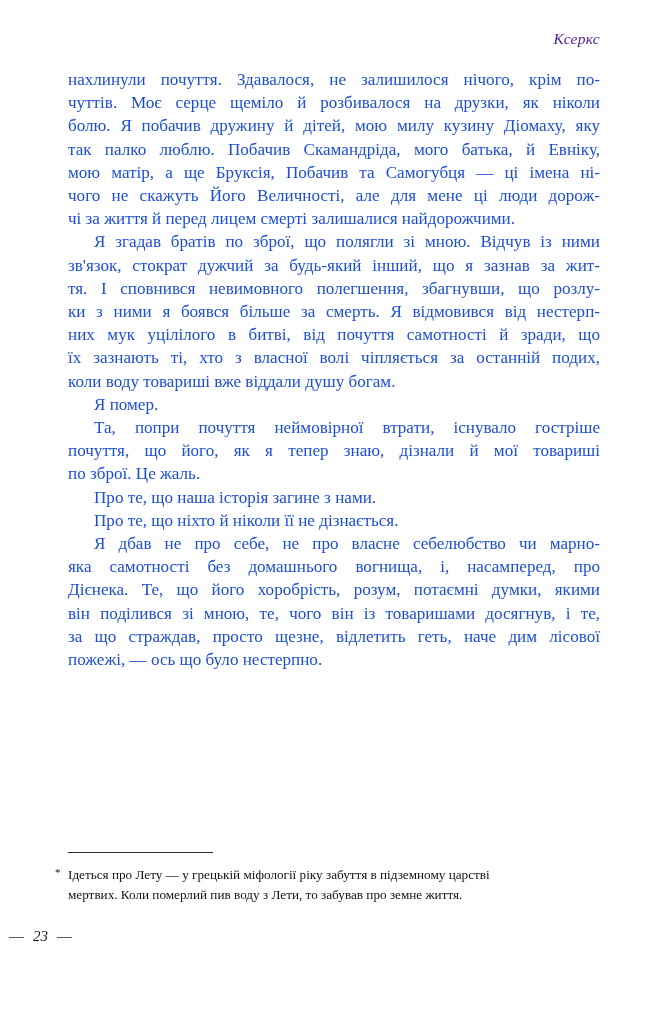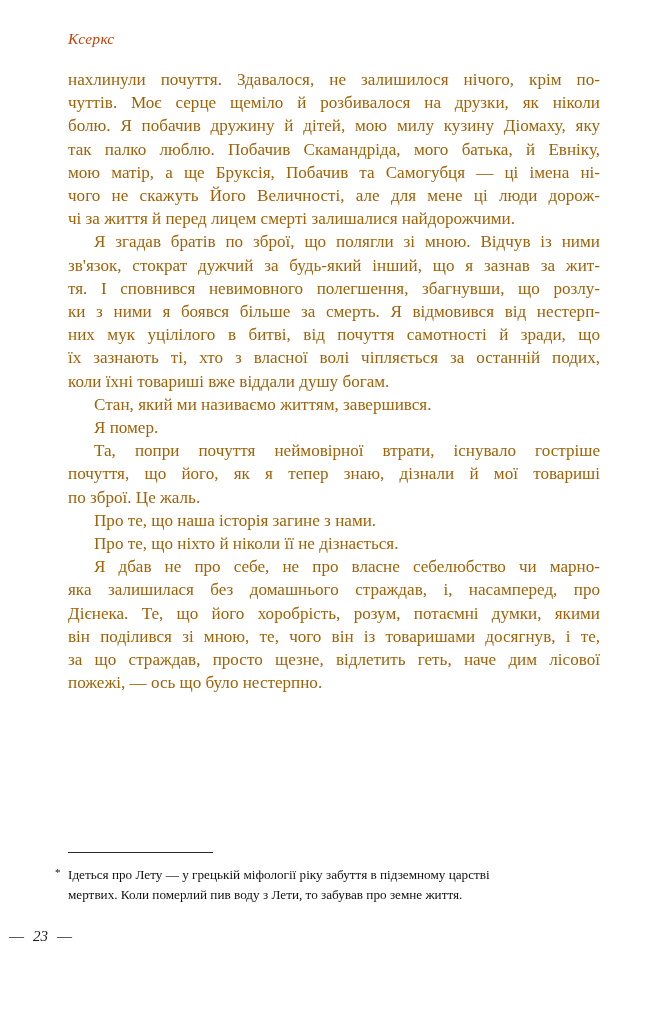--- a/index.html
+++ b/index.html
@@ -23,40 +23,40 @@
     height: 1024px;
     box-sizing: border-box;
   }
 
   
   .running-head {
     position: absolute;
     top: 30px;
     left: 68px;
     width: 532px;
-    text-align: left;
+    text-align: right;
     font-style: italic;
     font-size: 15.5px;
     letter-spacing: 0.3px;
-    color: #c2410c;
+    color: #4c1d95;
   }
 
   
   .text-column {
     position: absolute;
     top: 68px;
     left: 68px;
     width: 532px;
   }
 
   .para {
     margin: 0;
     font-size: 17.1px;
     line-height: 23.2px;
-    color: #a16207;
+    color: #1d4ed8;
     text-align: justify;
   }
 
   
   .line {
     display: block;
     white-space: nowrap;
   }
   .line.justify {
     text-align: justify;
@@ -138,42 +138,39 @@
         <span class="line justify">чого не скажуть Його Величності, але для мене ці люди дорож-</span>
         <span class="line">чі за життя й перед лицем смерті залишалися найдорожчими.</span>
       </p>
       <p class="para">
         <span class="line justify indent">Я згадав братів по зброї, що полягли зі мною. Відчув із ними</span>
         <span class="line justify">зв'язок, стократ дужчий за будь-який інший, що я зазнав за жит-</span>
         <span class="line justify">тя. І сповнився невимовного полегшення, збагнувши, що розлу-</span>
         <span class="line justify">ки з ними я боявся більше за смерть. Я відмовився від нестерп-</span>
         <span class="line justify">них мук уцілілого в битві, від почуття самотності й зради, що</span>
         <span class="line justify">їх зазнають ті, хто з власної волі чіпляється за останній подих,</span>
-        <span class="line">коли їхні товариші вже віддали душу богам.</span>
-      </p>
-      <p class="para">
-        <span class="line indent">Стан, який ми називаємо життям, завершився.</span>
+        <span class="line">коли воду товариші вже віддали душу богам.</span>
       </p>
       <p class="para">
         <span class="line indent">Я помер.</span>
       </p>
       <p class="para">
         <span class="line justify indent">Та, попри почуття неймовірної втрати, існувало гостріше</span>
         <span class="line justify">почуття, що його, як я тепер знаю, дізнали й мої товариші</span>
         <span class="line">по зброї. Це жаль.</span>
       </p>
       <p class="para">
         <span class="line indent">Про те, що наша історія загине з нами.</span>
       </p>
       <p class="para">
         <span class="line indent">Про те, що ніхто й ніколи її не дізнається.</span>
       </p>
       <p class="para">
         <span class="line justify indent">Я дбав не про себе, не про власне себелюбство чи марно-</span>
-        <span class="line justify">яка залишилася без домашнього страждав, і, насамперед, про</span>
+        <span class="line justify">яка самотності без домашнього вогнища, і, насамперед, про</span>
         <span class="line justify">Дієнека. Те, що його хоробрість, розум, потаємні думки, якими</span>
         <span class="line justify">він поділився зі мною, те, чого він із товаришами досягнув, і те,</span>
         <span class="line justify">за що страждав, просто щезне, відлетить геть, наче дим лісової</span>
         <span class="line">пожежі, — ось що було нестерпно.</span>
       </p>
     </div>
 
   <div class="footnote-area">
     <hr class="footnote-rule">
     <div class="footnote" id="footnote-block">

